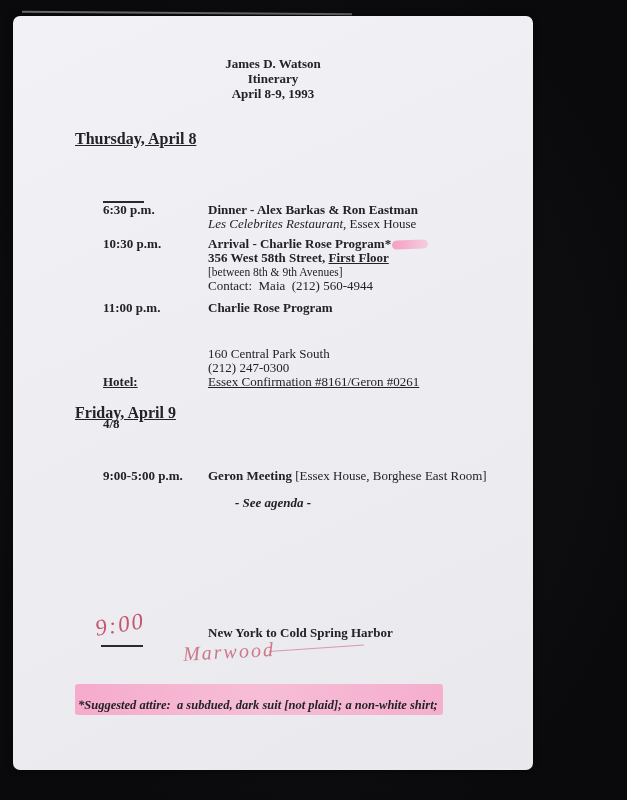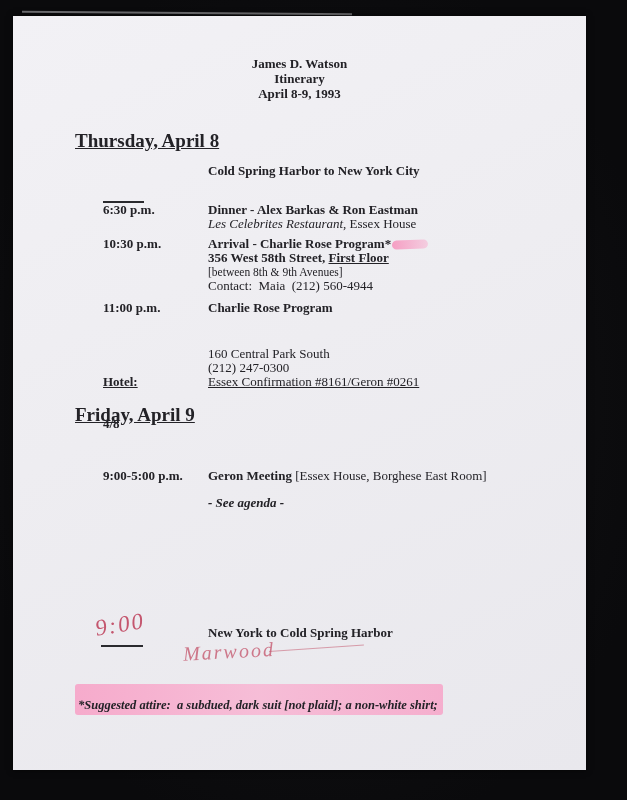--- a/index.html
+++ b/index.html
@@ -25,46 +25,47 @@
     top: 12px;
     width: 330px;
     height: 1.5px;
     background: rgba(235, 235, 240, 0.45);
     transform: rotate(0.4deg);
   }
   .paper {
     position: absolute;
     left: 13px;
     top: 16px;
-    width: 573px;
+    width: 520px;
     height: 754px;
     background: linear-gradient(155deg, #f2f1f5 0%, #eeedf1 45%, #e9e8ed 100%);
     box-shadow: 0 0 6px rgba(0,0,0,0.6);
     color: #232227;
     font-size: 13px;
+    border-radius: 7px;
   }
   .header {
     position: absolute;
     top: 40px;
     left: 0;
     width: 100%;
     text-align: center;
     line-height: 15px;
   }
   .b { font-weight: bold; }
   .i { font-style: italic; }
   .u { text-decoration: underline; }
   .small { font-size: 11.5px; }
   .line { line-height: 14px; white-space: pre-wrap; }
   .sec-heading {
     position: absolute;
     left: 62px;
     font-weight: bold;
     text-decoration: underline;
-    font-size: 19px;
+    font-size: 16px;
     white-space: pre-wrap;
   }
   .sec-thu { top: 114px; }
   .sec-fri { top: 388px; }
   .row {
     position: absolute;
     left: 90px;
     display: flex;
     align-items: flex-start;
   }
@@ -82,21 +83,21 @@
   .row-program { top: 285px; }
   .row-hotel { top: 331px; }
   .row-meeting { top: 453px; }
   .row-fdinner { top: 514px; }
   .rule {
     width: 41px;
     height: 2px;
     background: #2a2a2e;
     margin-top: 9px;
   }
-  .agenda { margin-top: 13px; }
+  .agenda { margin-top: 13px; margin-left: 27px; }
   .swipe {
     display: inline-block;
     width: 36px;
     height: 9px;
     background: linear-gradient(90deg, rgba(246,150,190,0.9), rgba(248,180,210,0.55));
     border-radius: 5px;
     transform: translateY(-1px) rotate(-2deg);
     margin-left: 1px;
     vertical-align: middle;
   }
@@ -170,23 +171,20 @@
       <div class="b">Itinerary</div>
       <div class="b">April 8-9, 1993</div>
     </div>
 
     <div class="sec-heading sec-thu">Thursday, April 8</div>
 
     <div class="row row-trip">
       <div class="time">
         <div class="rule"></div>
       </div>
-      <div class="desc">
-        <div class="line b">Cold Spring Harbor to New York City</div>
-      </div>
     </div>
 
     <div class="row row-dinner">
       <div class="time">6:30 p.m.</div>
       <div class="desc">
         <div class="line b">Dinner - Alex Barkas &amp; Ron Eastman</div>
         <div class="line"><span class="i">Les Celebrites Restaurant</span><span>, Essex House</span></div>
       </div>
     </div>
 

